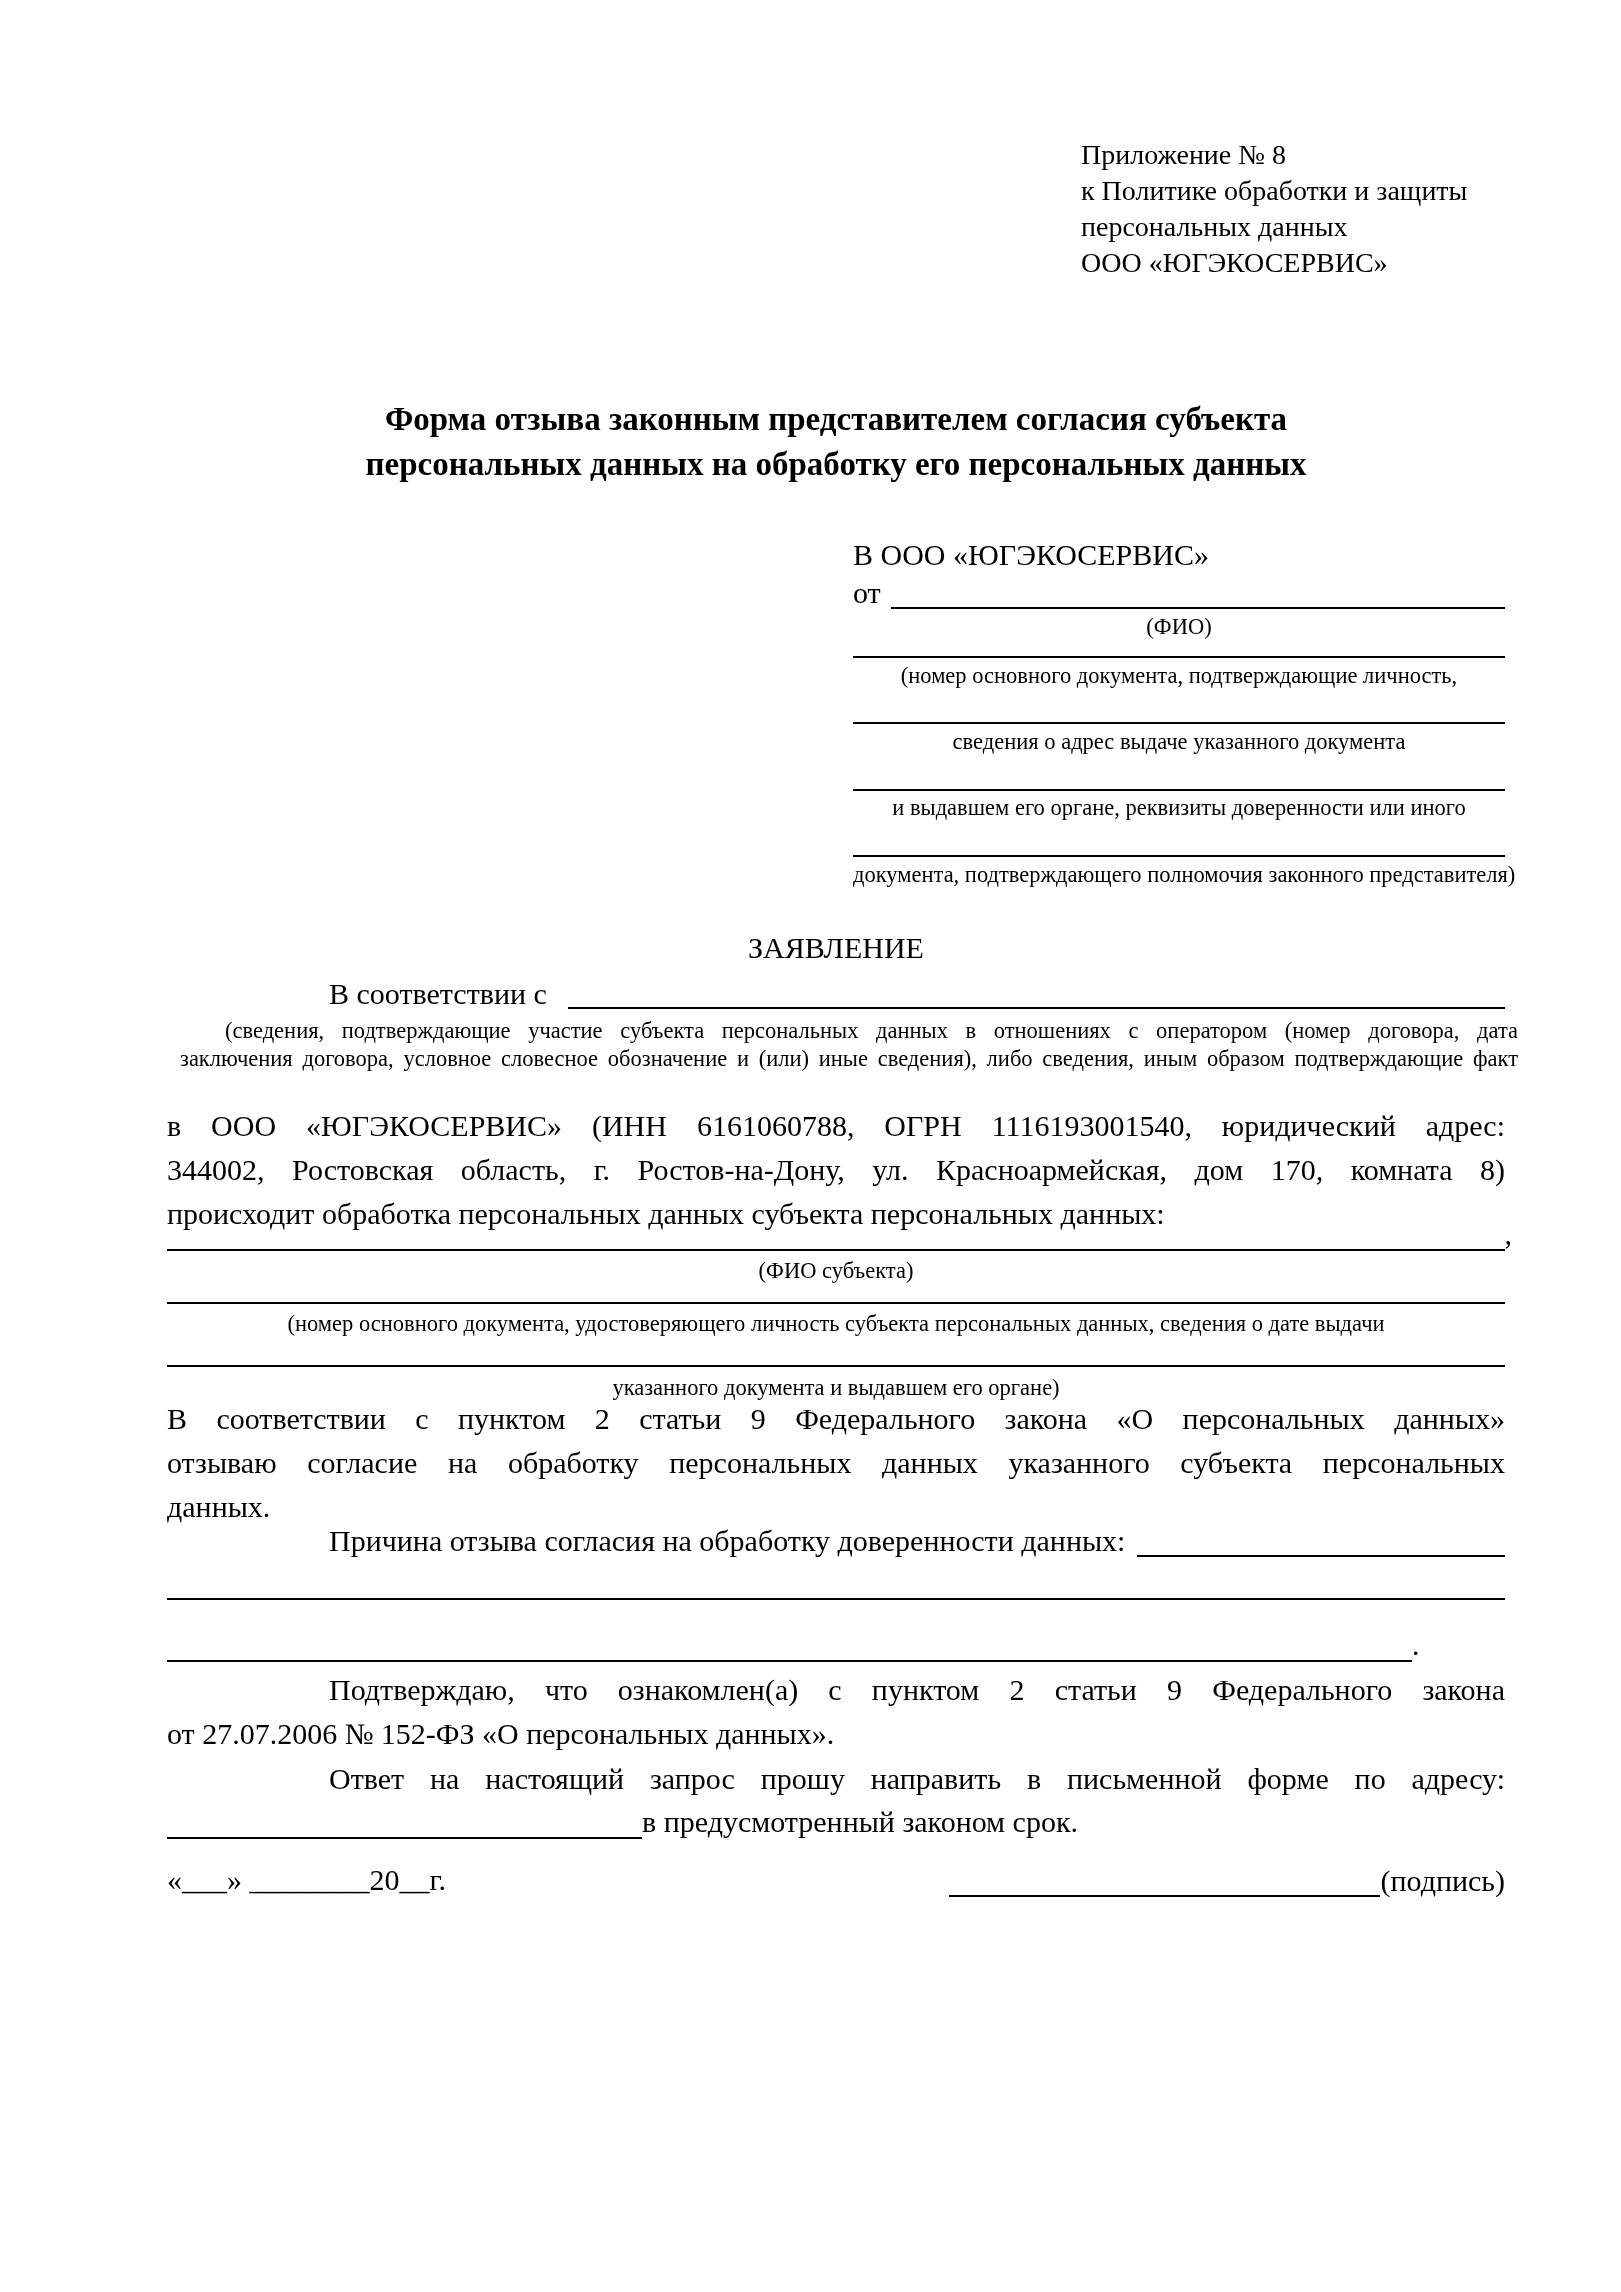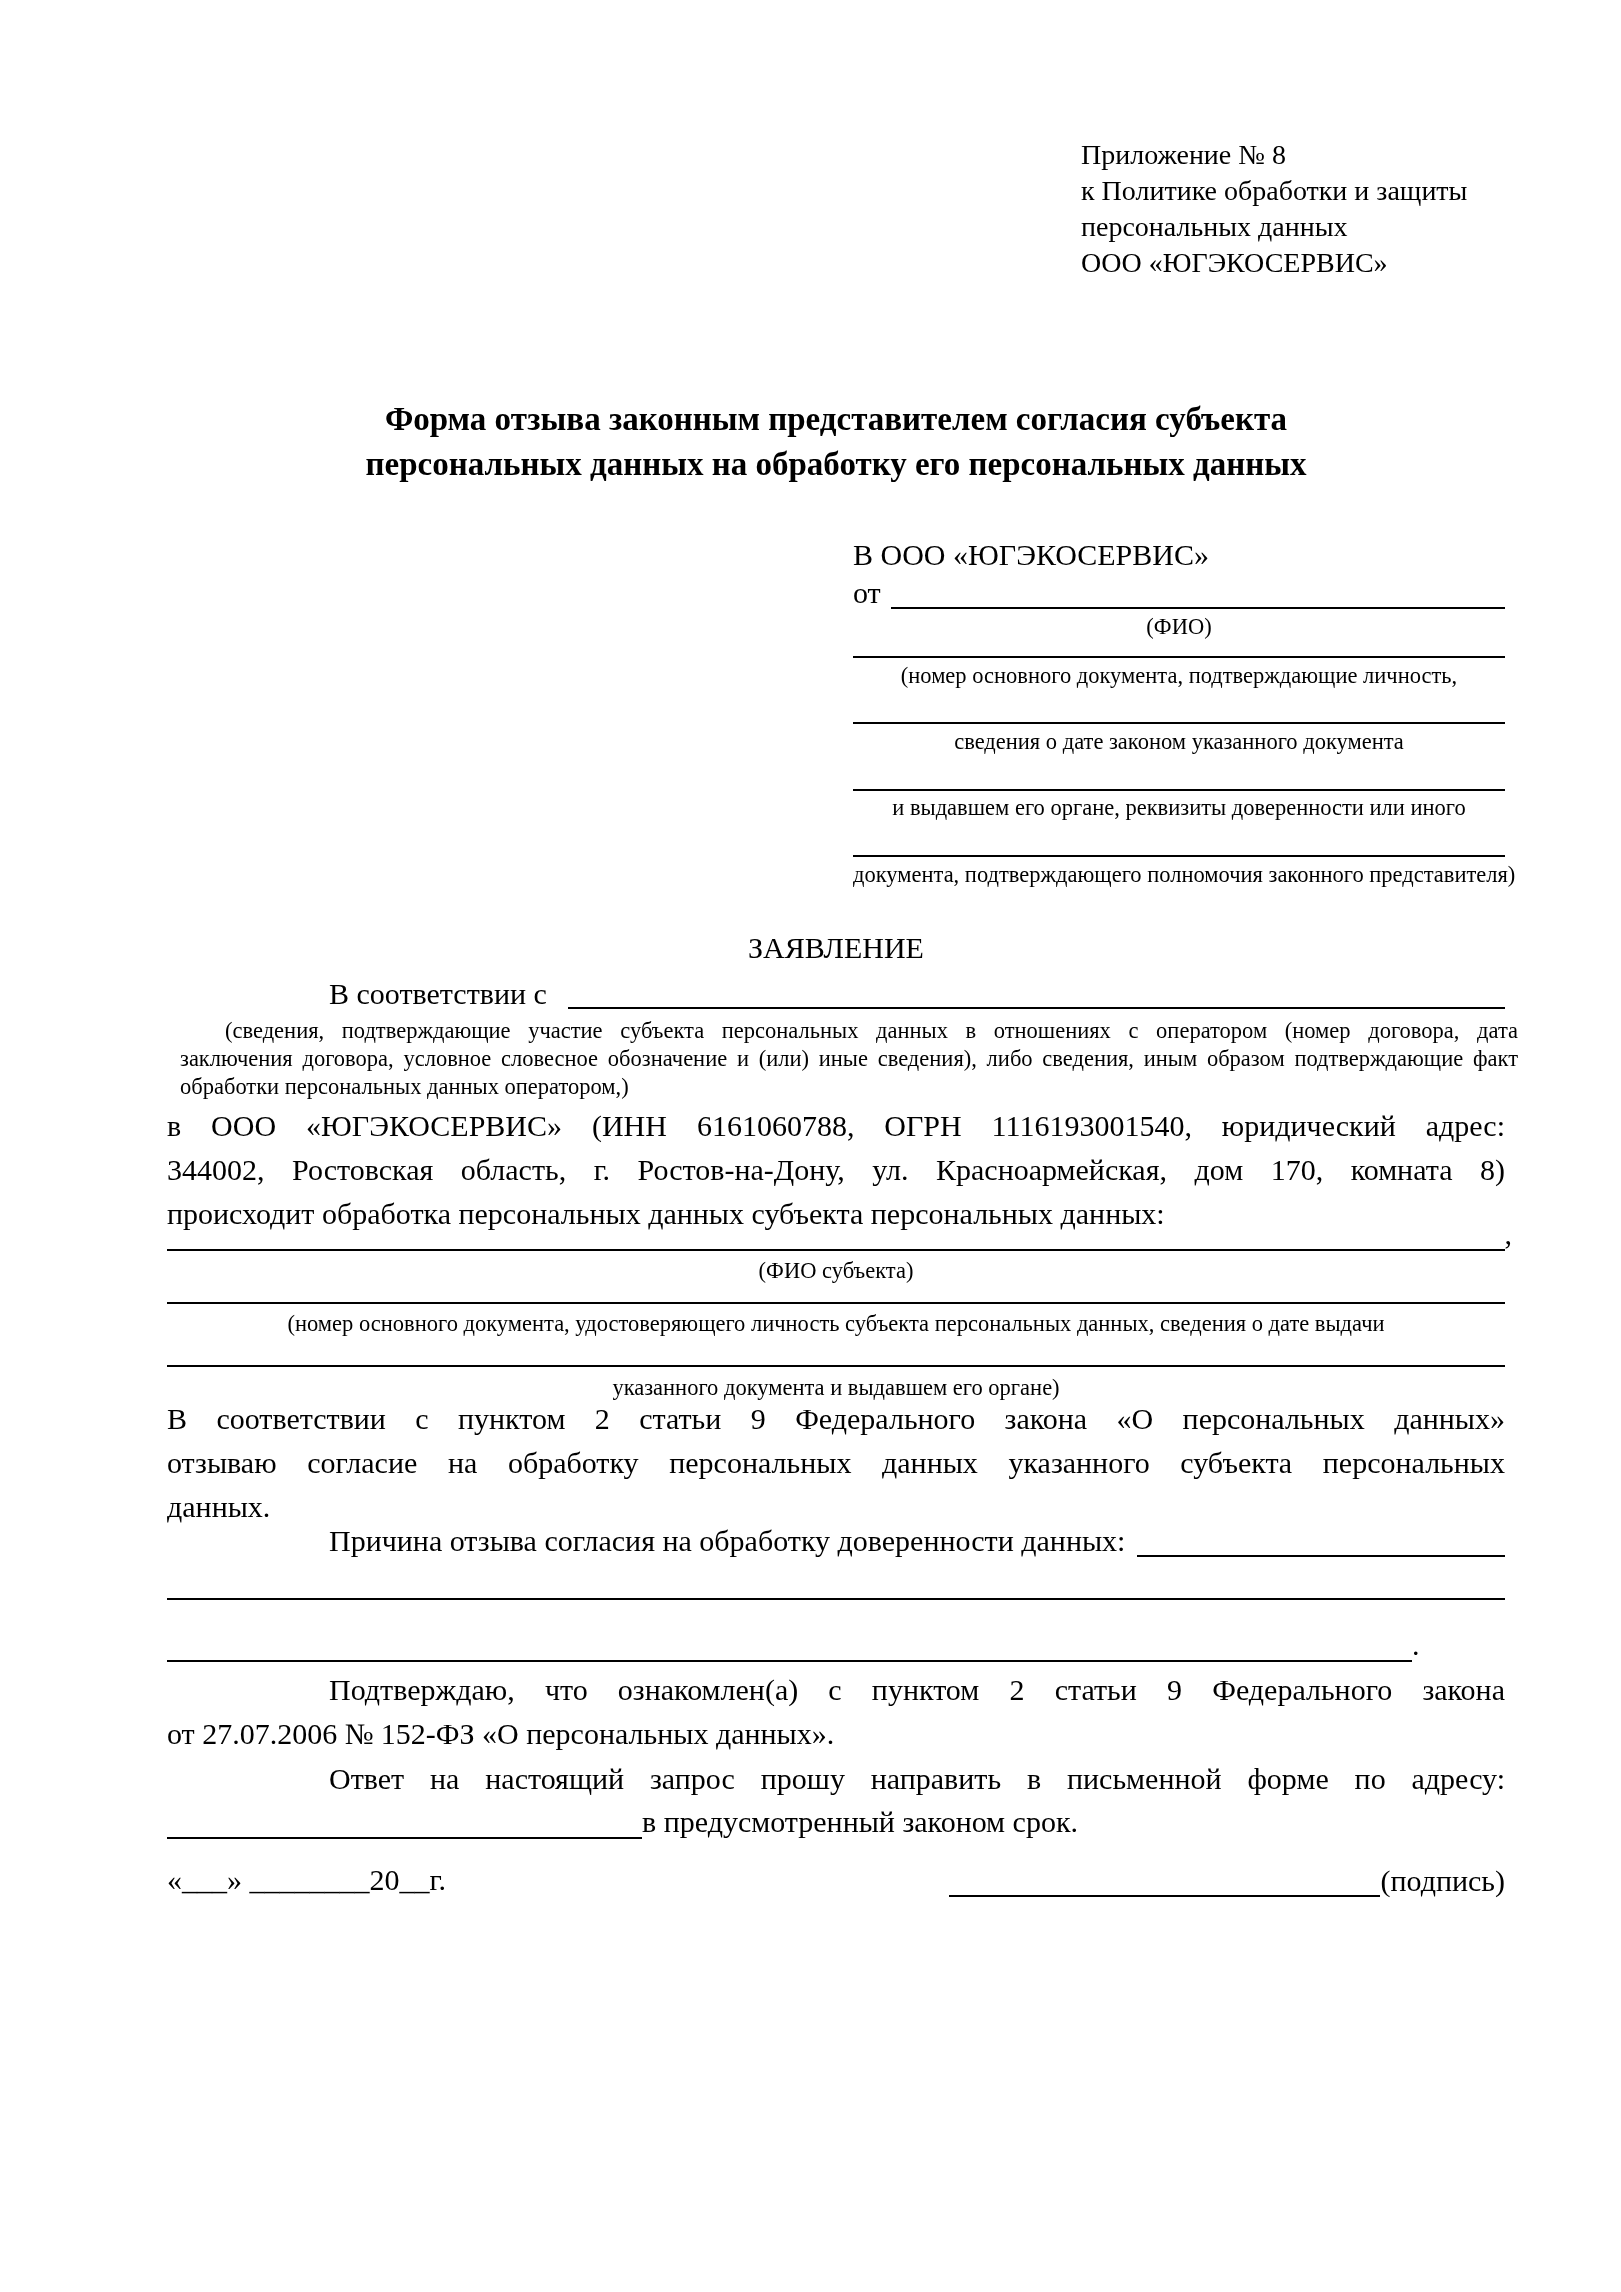--- a/index.html
+++ b/index.html
@@ -98,41 +98,40 @@
     <div class="addr-from-row">
       <span class="from-label">от</span>
       <span class="fill"></span>
     </div>
     <div class="addr-caption">(ФИО)</div>
 
     <div class="rule addr-rule-1"></div>
     <div class="addr-caption">(номер основного документа, подтверждающие личность,</div>
 
     <div class="rule addr-rule"></div>
-    <div class="addr-caption">сведения о дате законом указанного документа</div>
+    <div class="addr-caption">сведения о адрес выдаче указанного документа</div>
 
     <div class="rule addr-rule"></div>
     <div class="addr-caption">и выдавшем его органе, реквизиты доверенности или иного</div>
 
     <div class="rule addr-rule"></div>
     <div class="addr-caption nowrap">документа, подтверждающего полномочия законного представителя)</div>
   </div>
 
   <div class="abs zayav-heading">ЗАЯВЛЕНИЕ</div>
 
   <div class="abs row intro-row">
     <span class="indent"></span>
     <span class="prefix">В соответствии с</span>
     <span class="fill"></span>
   </div>
 
   <div class="abs note small-text">
     <div class="just-line first">(сведения, подтверждающие участие субъекта персональных данных в отношениях с оператором (номер договора, дата</div>
     <div class="just-line">заключения договора, условное словесное обозначение и (или) иные сведения), либо сведения, иным образом подтверждающие факт</div>
-    <div>обработки персональных данных оператором,)</div>
   </div>
 
   <div class="abs operator-para body-text">
     <div class="just-line">в  ООО «ЮГЭКОСЕРВИС» (ИНН 6161060788, ОГРН 1116193001540, юридический адрес:</div>
     <div class="just-line">344002, Ростовская область, г. Ростов-на-Дону, ул. Красноармейская, дом 170, комната 8)</div>
     <div>происходит  обработка персональных данных субъекта персональных данных:</div>
   </div>
 
   <div class="abs row comma-row">
     <span class="fill"></span>

